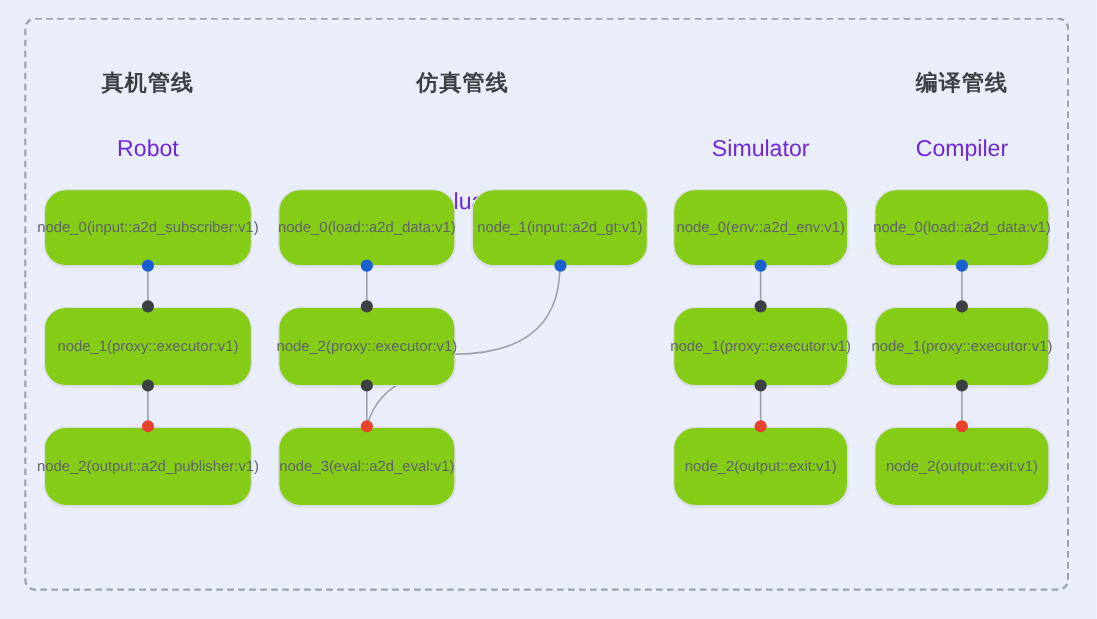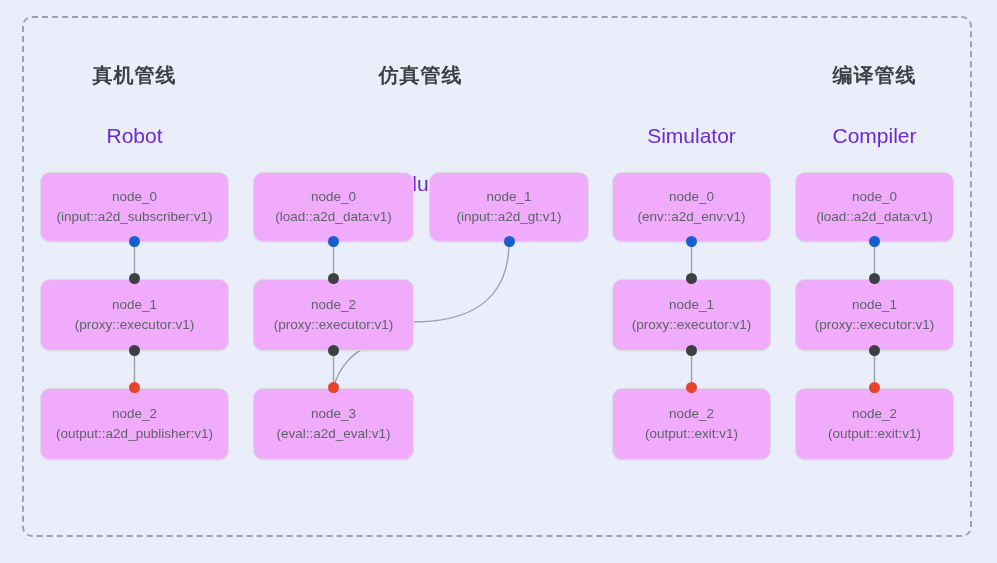--- a/index.html
+++ b/index.html
@@ -61,25 +61,25 @@
     text-align: center;
     font-size: 21px;
     font-weight: normal;
     color: #6d28d9;
     white-space: nowrap;
   }
 
   .node {
     position: absolute;
     box-sizing: border-box;
-    background: #f0abfc;
+    background: #84cc16;
     border: 1px solid #dadce0;
-    border-radius: 10px;
+    border-radius: 20px;
     display: flex;
-    flex-direction: column;
+    flex-direction: row;
     align-items: center;
     justify-content: center;
     color: #5f6368;
     box-shadow: 0 1px 1px rgba(60,64,67,0.06);
   }
   .node-name {
     font-size: 13.5px;
     line-height: 20px;
     color: #5f6368;
   }

